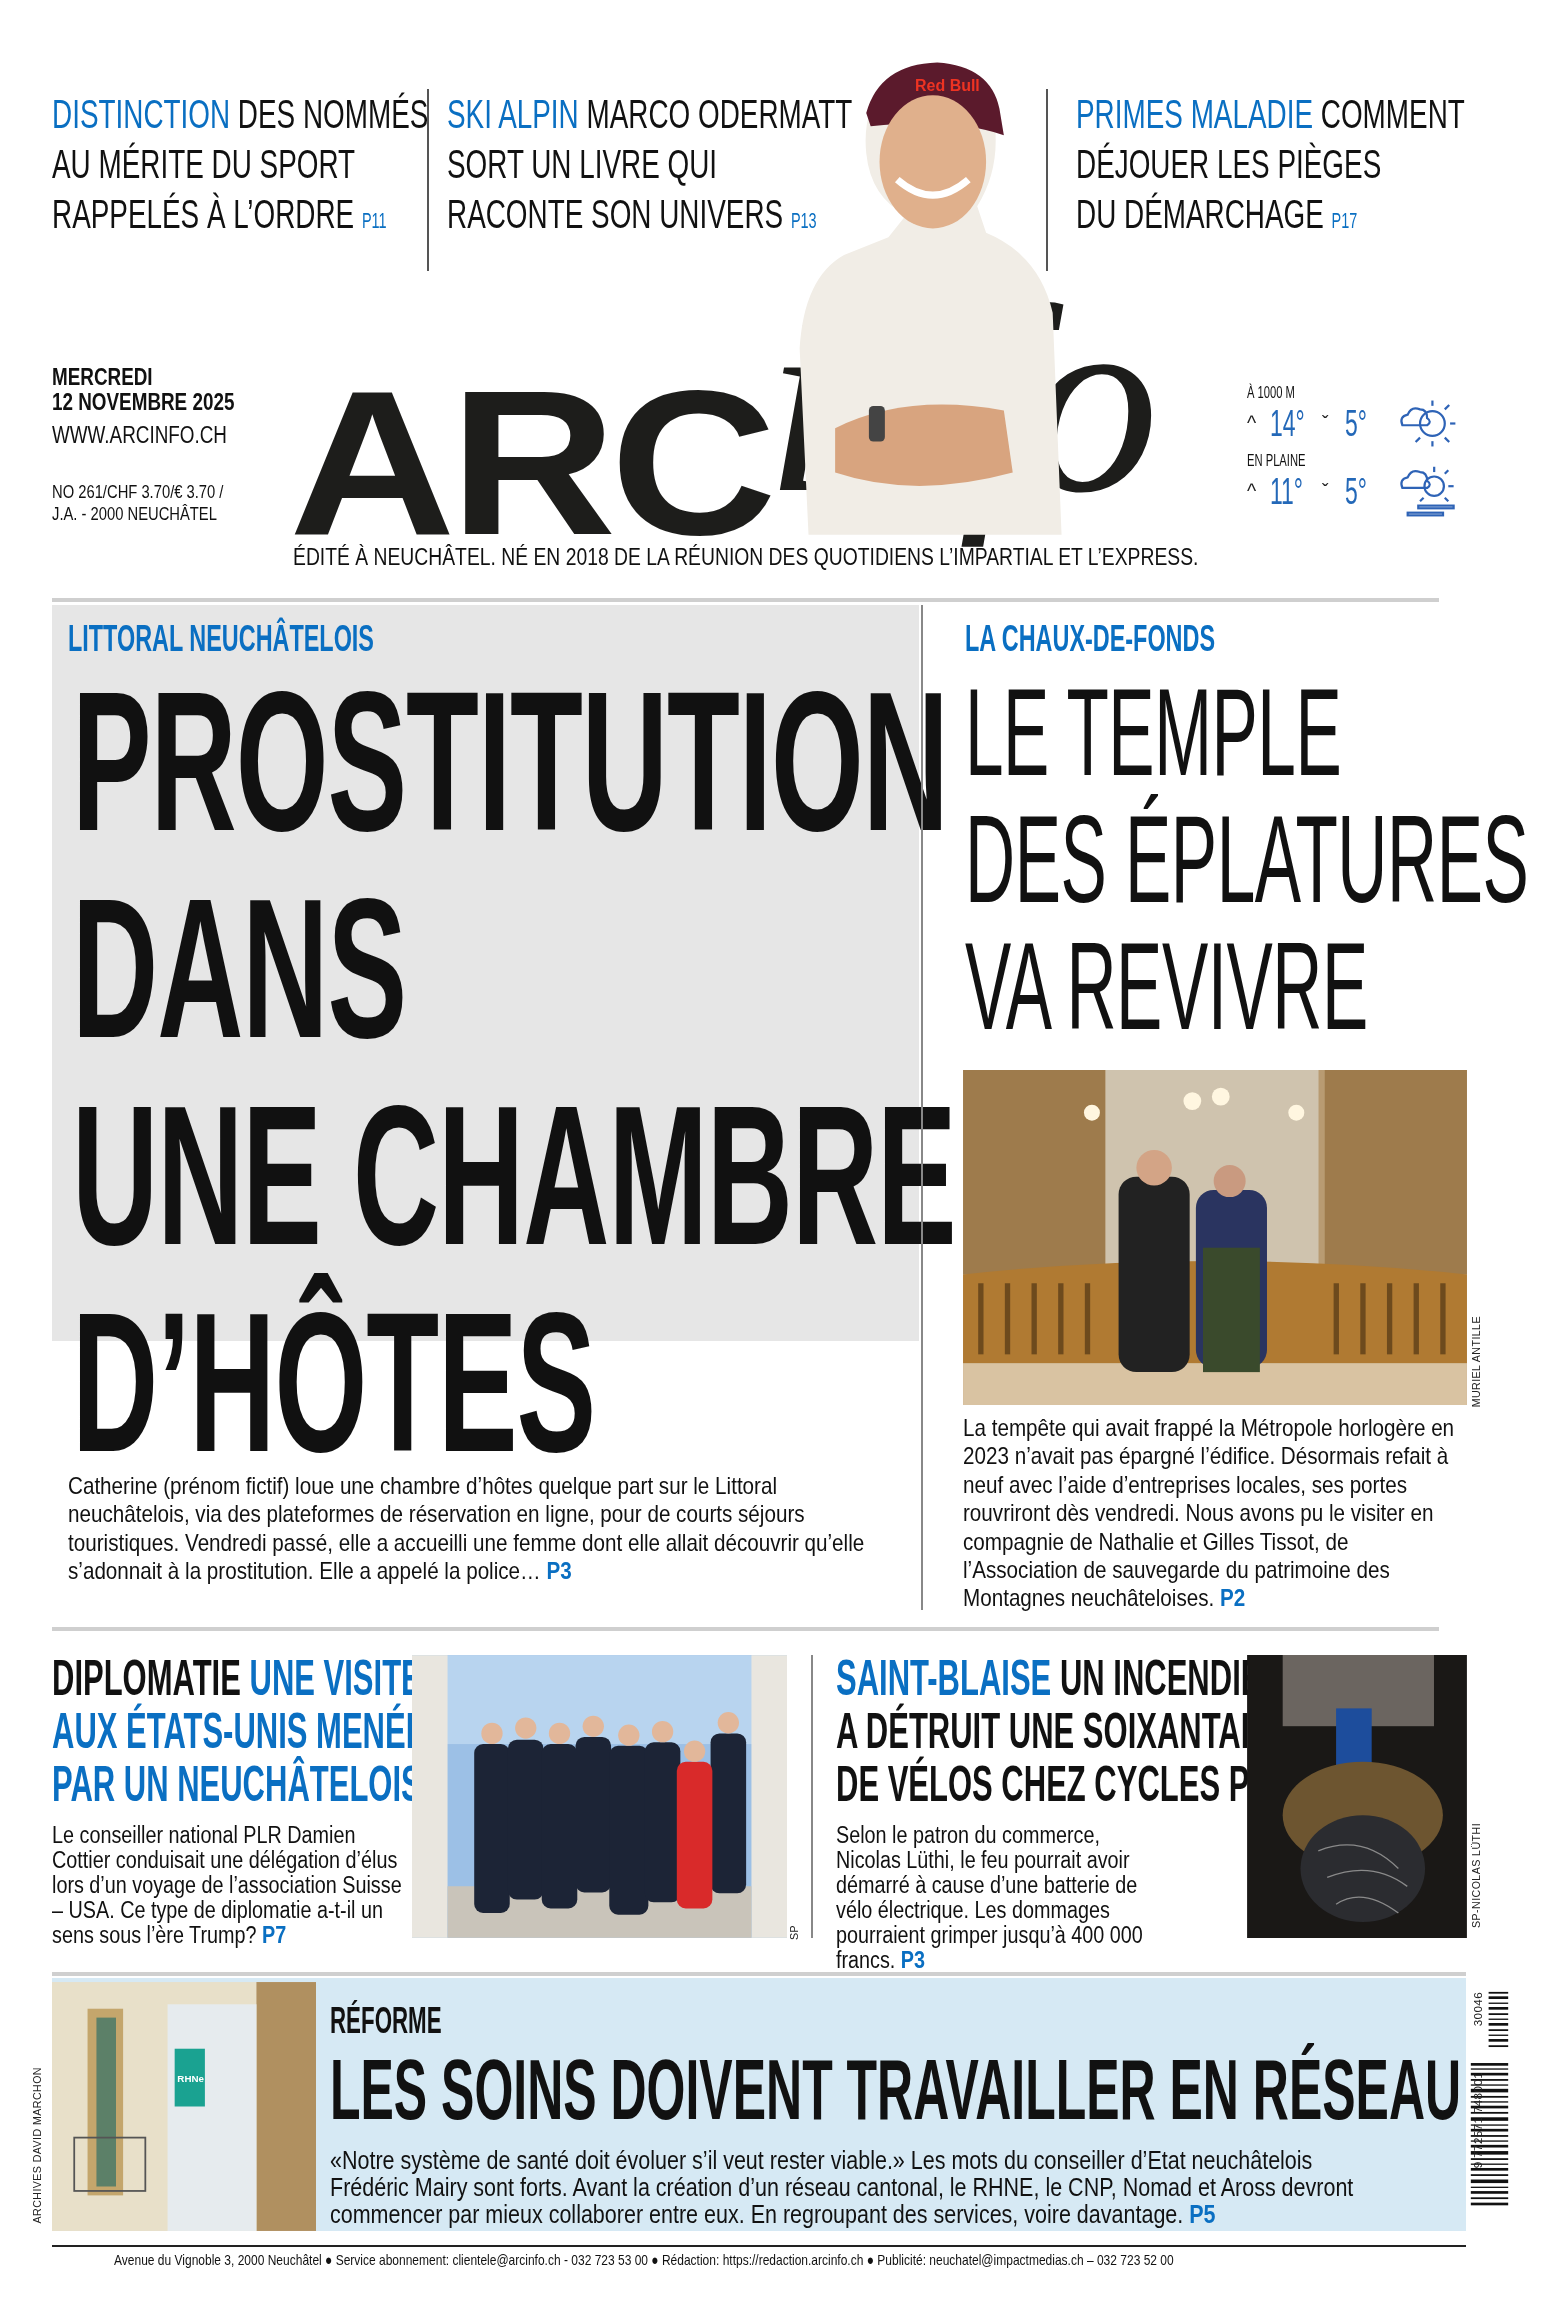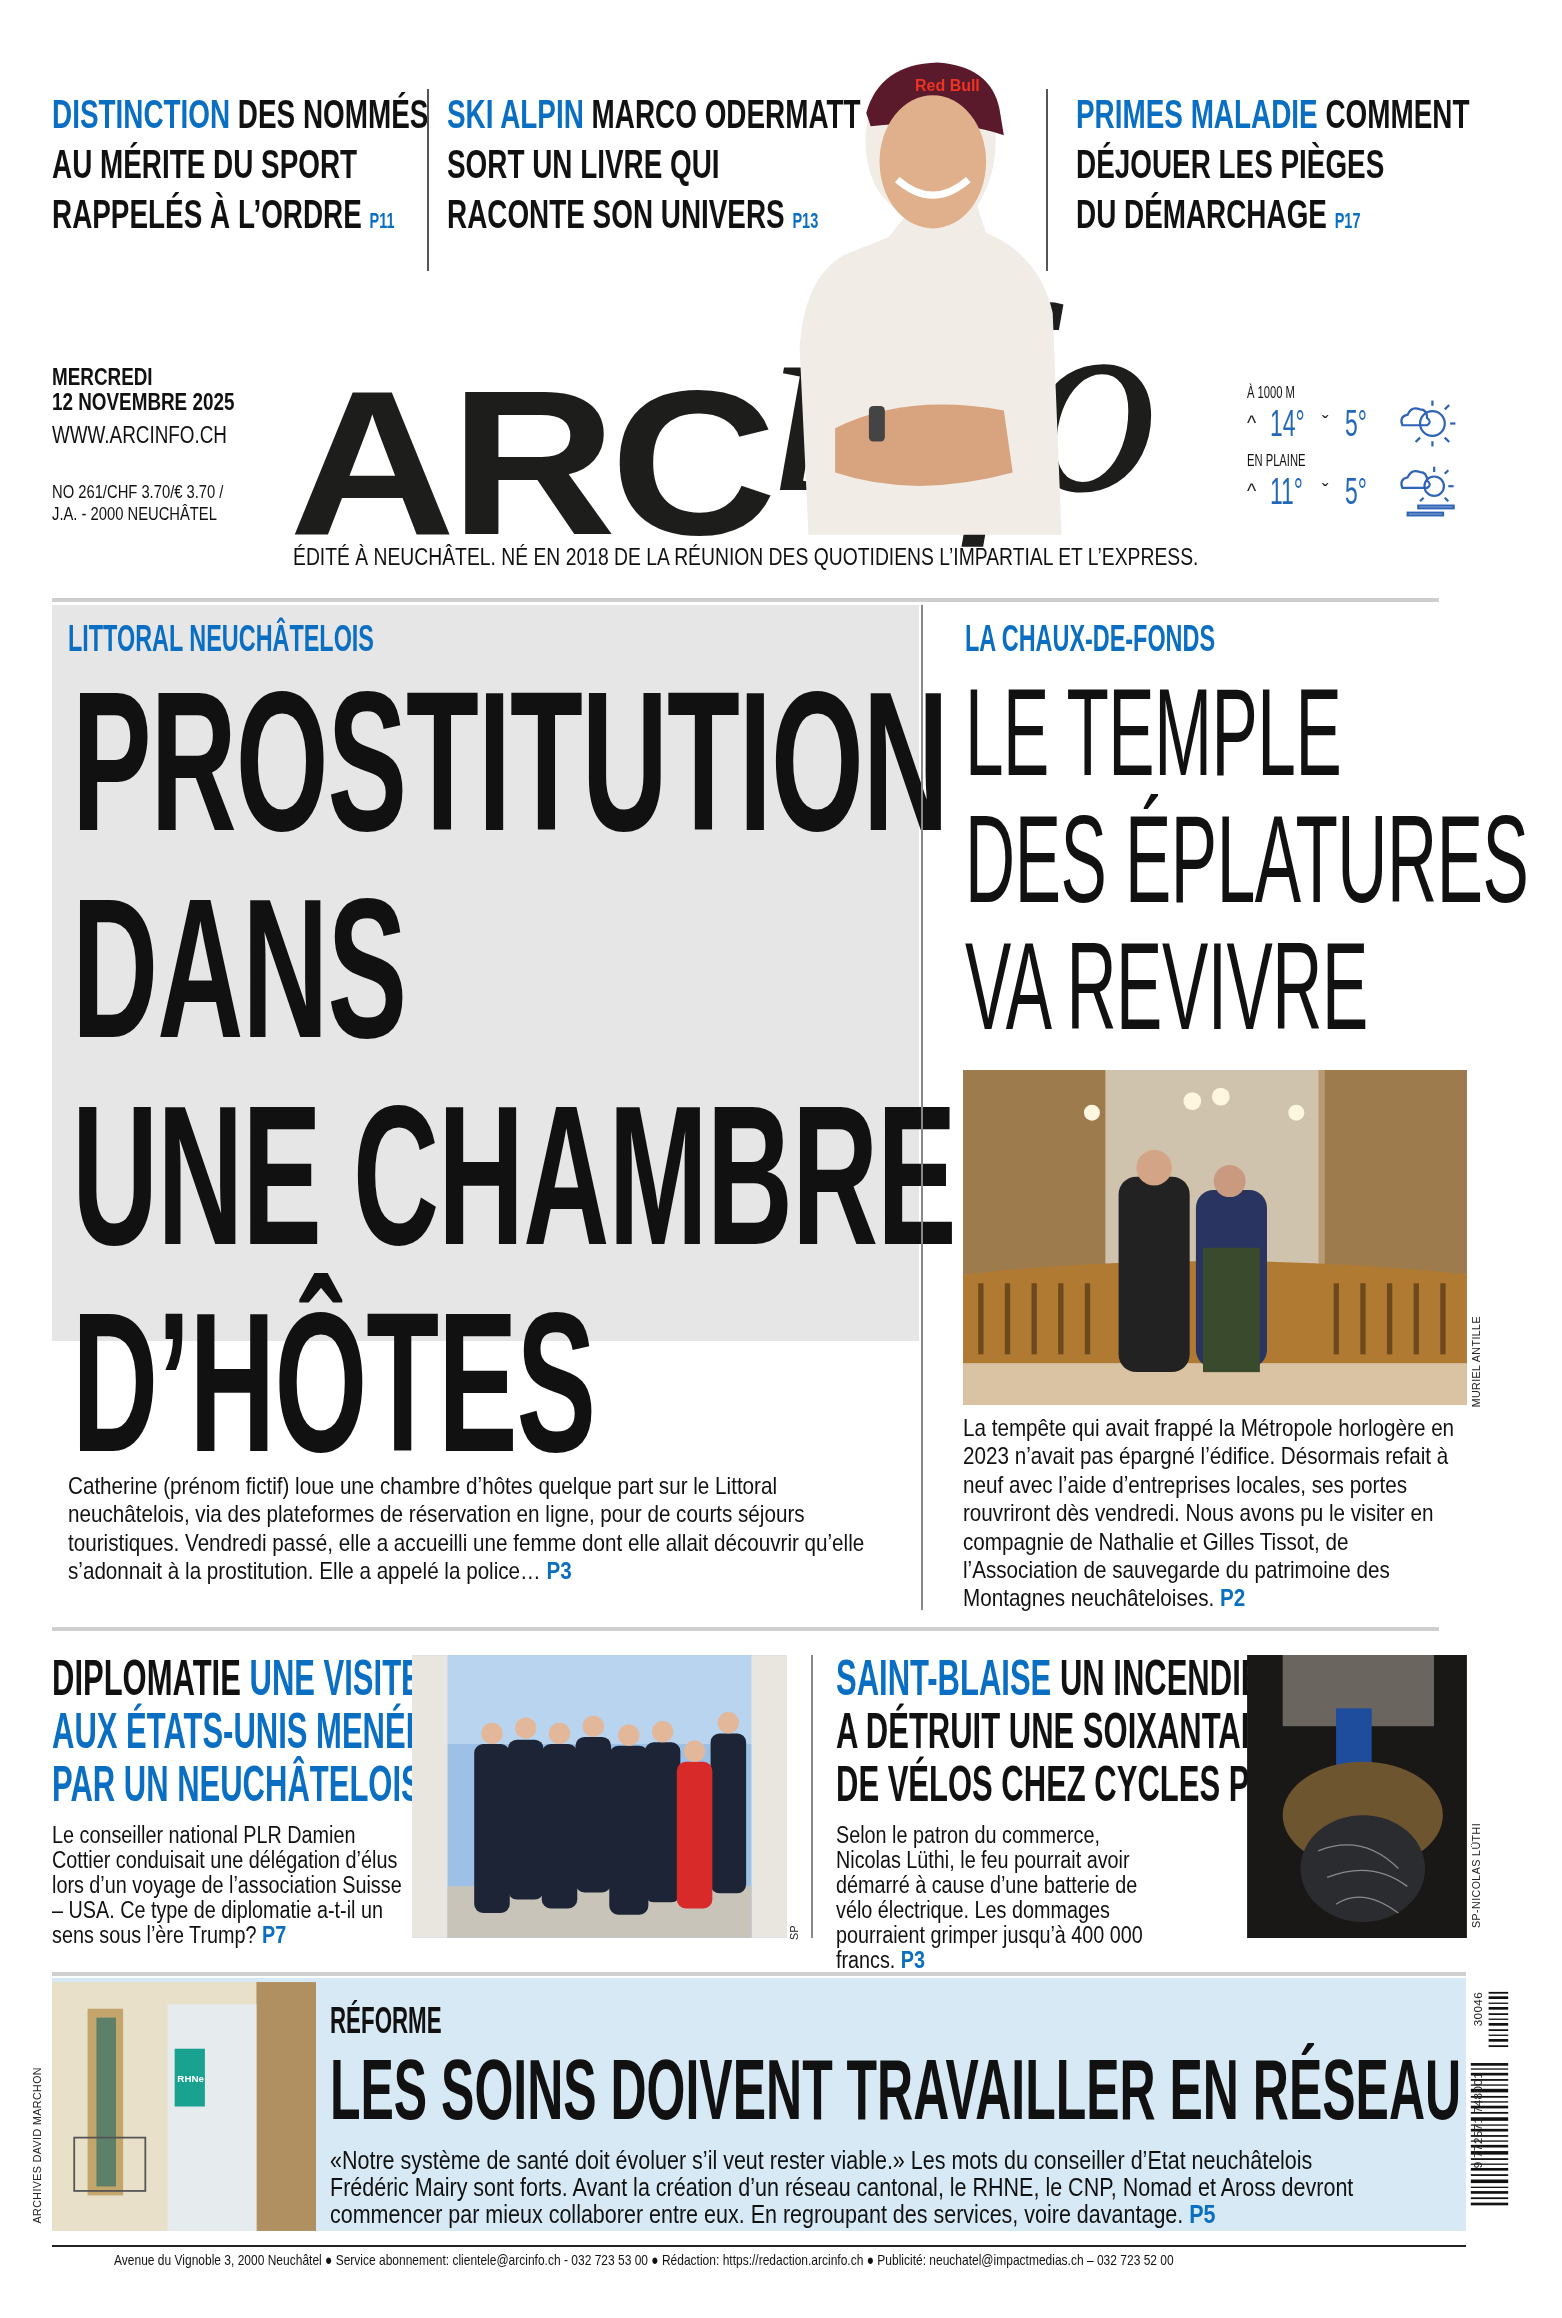--- a/index.html
+++ b/index.html
@@ -2,21 +2,21 @@
 <html style="font-size:14.2px"><head>
 <meta charset="utf-8">
 <style>
   * { box-sizing: border-box; margin: 0; padding: 0; }
   html, body { width: 1562px; height: 2319px; background: #ffffff; overflow: hidden; }
   body { position: relative; font-family: "Liberation Sans", sans-serif; color: #111; }
   .blue { color: #0a6fc2; }
   .abs { position: absolute; }
 
   
-  .teaser { position: absolute; top: 89px; font-weight: 700; text-transform: uppercase; line-height: 50px; font-size: 41px; transform-origin: left top; }
+  .teaser { position: absolute; top: 89px; font-weight: 400; text-transform: uppercase; line-height: 50px; font-size: 41px; transform-origin: left top; }
   .teaser-inner { transform: scaleX(0.68); transform-origin: left top; white-space: nowrap; width: 800px; }
   .pref { color: #0a6fc2; font-size: 21.3px; }
   .vsep { position: absolute; width: 1.8px; background: #555; }
 
   
   .date-block { position: absolute; left: 52px; top: 365px; }
   .date-day { font-weight: 700; font-size: 23px; line-height: 25px; transform: scaleX(0.82); transform-origin: left; white-space: nowrap; }
   .date-url { font-size: 23px; line-height: 30px; transform: scaleX(0.82); transform-origin: left; white-space: nowrap; margin-top: 5.3px; }
   .date-price { font-size: 18px; line-height: 21.3px; transform: scaleX(0.82); transform-origin: left; white-space: nowrap; margin-top: 32px; }
 

